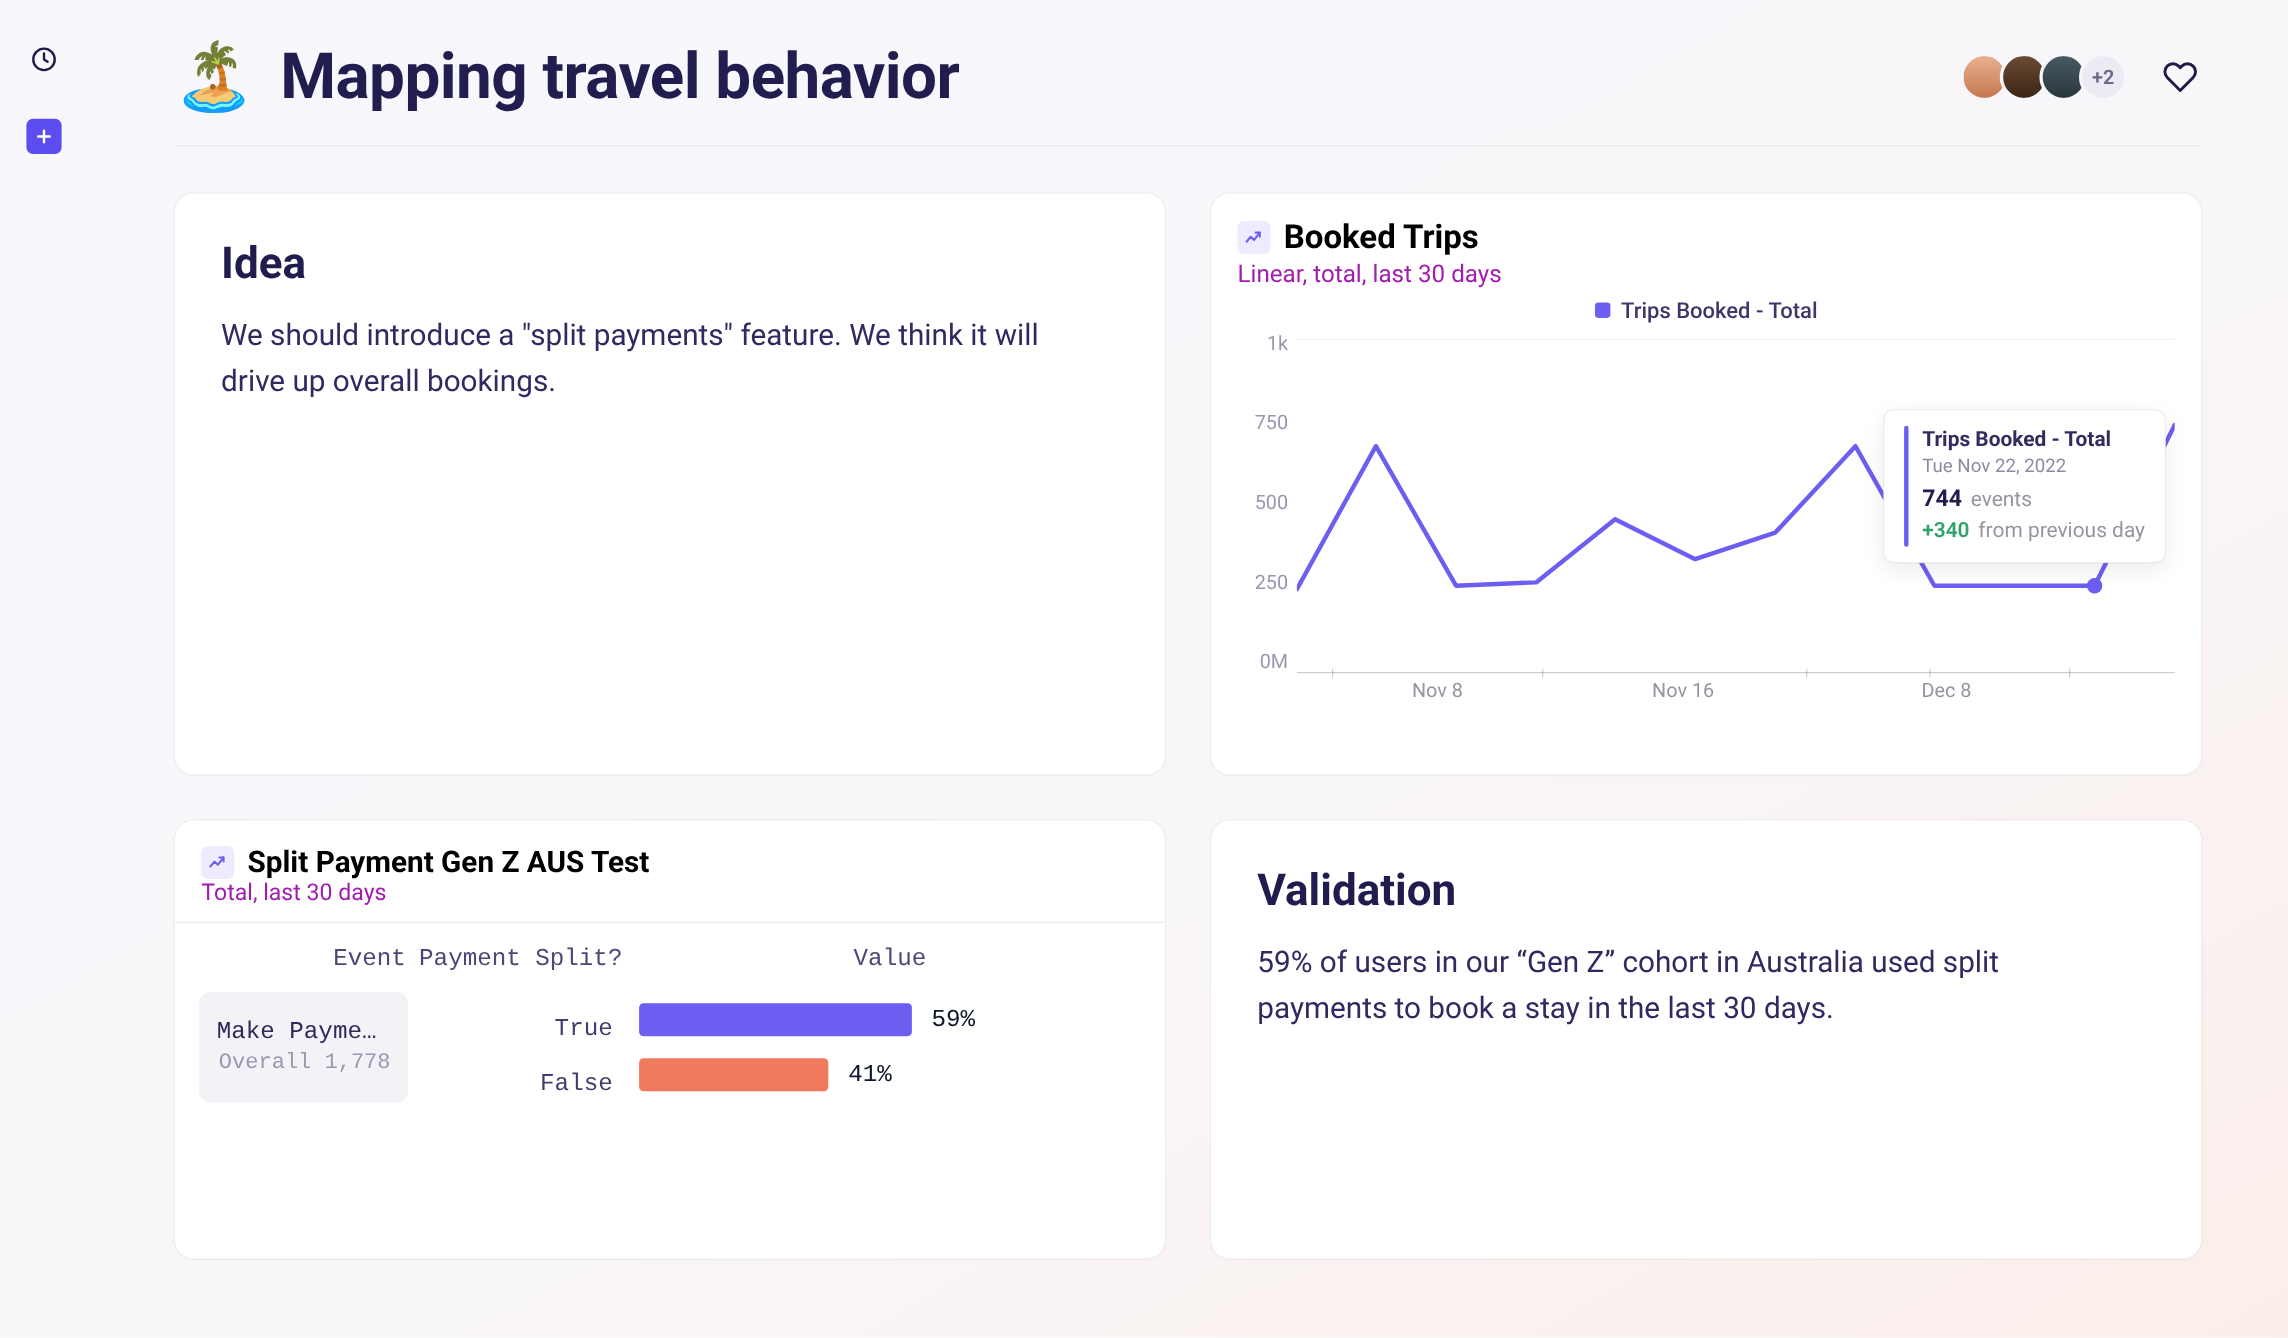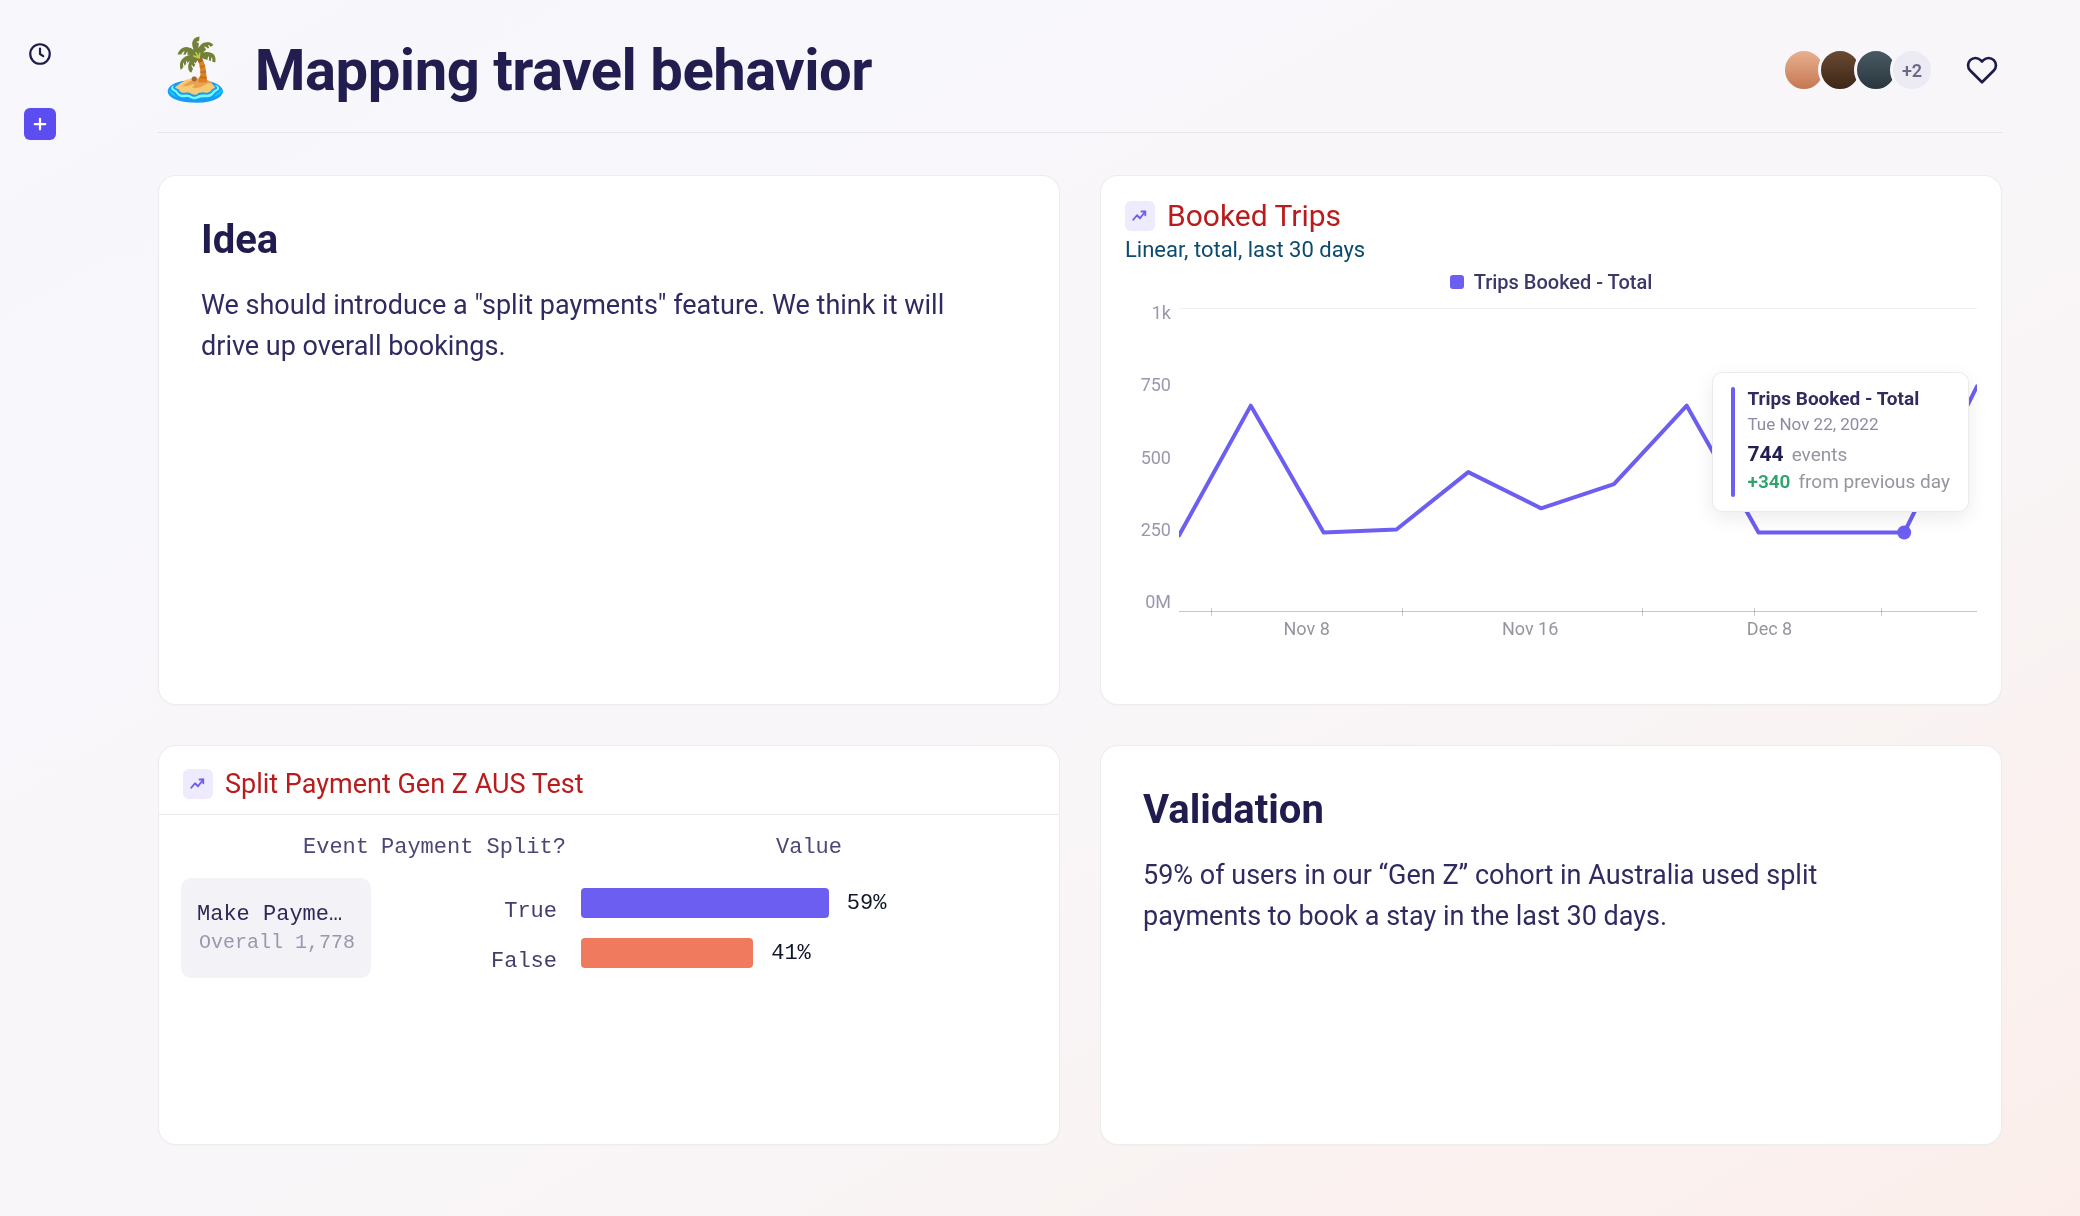--- a/index.html
+++ b/index.html
@@ -113,22 +113,22 @@
   
   .chart-card { padding: 22px 24px 18px 24px; }
   .chart-head {
     display:flex;flex-direction:column;gap:4px;margin-bottom:8px;
   }
   .chart-title-row { display:flex; align-items:center; gap:12px; }
   .chart-icon {
     width:30px;height:30px;border-radius:6px;background:#eeebff;
     display:flex;align-items:center;justify-content:center;
   }
-  .chart-title { font-size:30px;font-weight:400;color:#b91c1c; }
-  .chart-sub { font-size:22px;color:#0c4a6e;margin-left:0; }
+  .chart-title { font-size:30px;font-weight:700;color:#000000; }
+  .chart-sub { font-size:22px;color:#a21caf;margin-left:0; }
   .legend-row {
     display:flex; justify-content:center; align-items:center; gap:10px;
     font-size:20px;color:#3c3868;font-weight:500;margin-top:6px;
   }
   .legend-box { width:14px;height:14px;border-radius:3px;background:#6d5ef2; }
 
   .line-plot {
     position:relative; height:340px; margin-top:8px;
   }
   .y-axis {
@@ -326,20 +326,21 @@
       <div class="split-head">
         <div class="chart-title-row">
           <div class="chart-icon">
             <svg width="18" height="18" viewBox="0 0 24 24" fill="none" stroke="#6d5ef2" stroke-width="2.5" stroke-linecap="round" stroke-linejoin="round">
               <path d="M3 17l5-6 4 4 7-9"></path>
               <path d="M14 6h5v5"></path>
             </svg>
           </div>
           <div class="chart-title" style="font-size:27px">Split Payment Gen Z AUS Test</div>
         </div>
+        <div class="chart-sub" style="font-size:21px">Total, last 30 days</div>
       </div>
 
       <div class="split-table">
         <div class="col-headers">
           <div>Event</div>
           <div>Payment Split?</div>
           <div>Value</div>
         </div>
 
         <div class="row-wrap">

